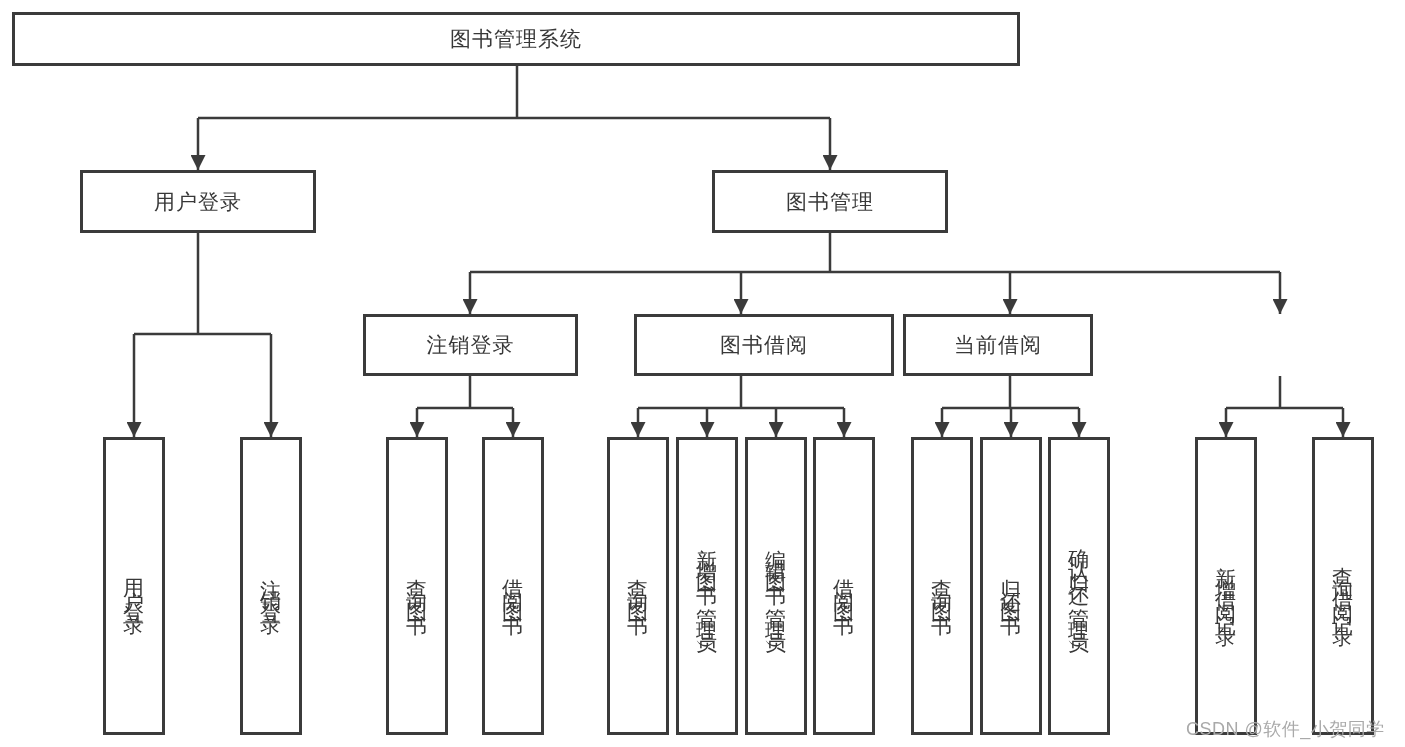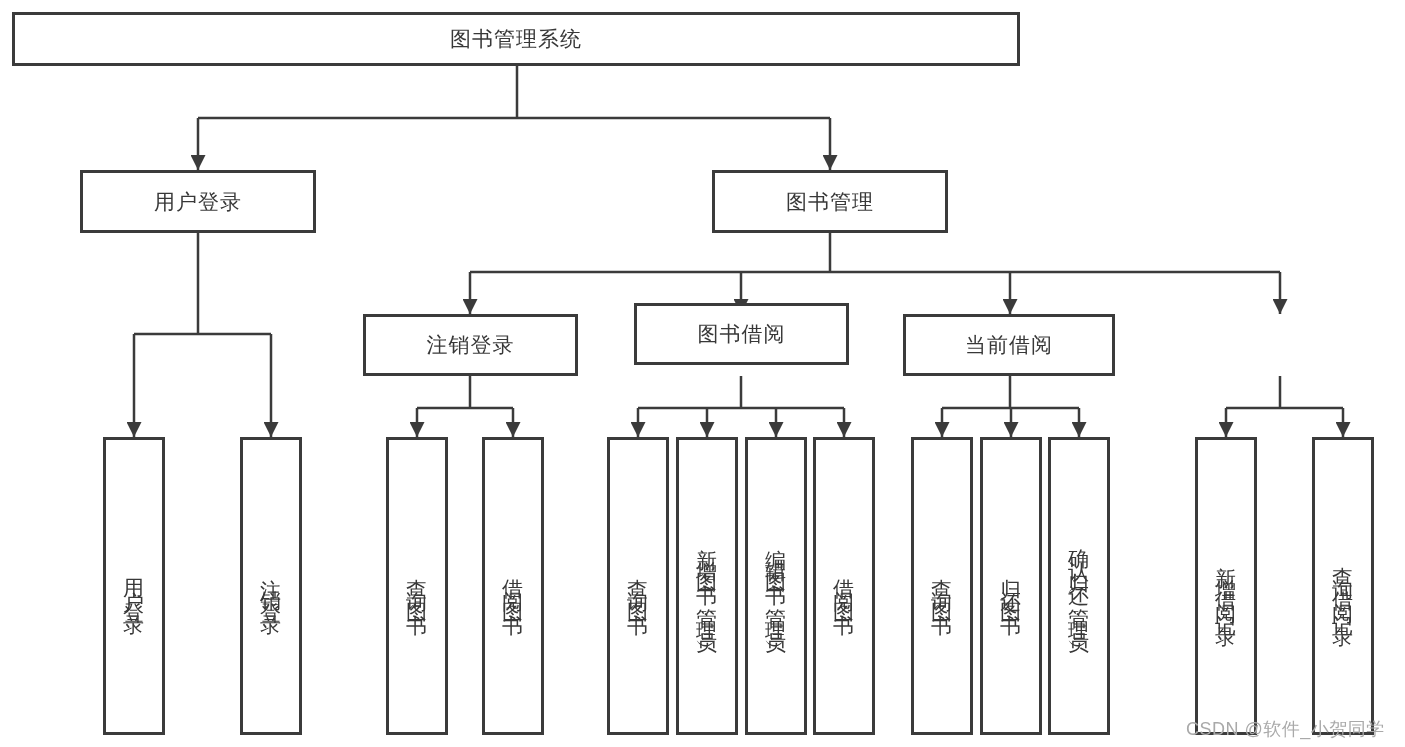--- a/index.html
+++ b/index.html
@@ -105,22 +105,22 @@
       <line x1="1343" y1="408" x2="1343" y2="437" marker-end="url(#arrow)"></line>
     </g>
   </svg>
 
   <div class="node" style="left:12px; top:12px; width:1008px; height:54px;">图书管理系统</div>
 
   <div class="node" style="left:80px; top:170px; width:236px; height:63px;">用户登录</div>
   <div class="node" style="left:712px; top:170px; width:236px; height:63px;font-family:Liberation Mono, monospace;">图书管理</div>
 
   <div class="node" style="left:363px; top:314px; width:215px; height:62px;">注销登录</div>
-  <div class="node" style="left:634px; top:303px; width:215px; height:62px;">图书借阅</div>
-  <div class="node" style="left:903px; top:314px; width:212px; height:62px;">当前借阅</div>
+  <div class="node" style="left:634px; top:314px; width:260px; height:62px;">图书借阅</div>
+  <div class="node" style="left:903px; top:314px; width:190px; height:62px;">当前借阅</div>
 
   <div class="node leaf" style="left:103px; top:437px; width:62px; height:298px;">用户登录</div>
   <div class="node leaf" style="left:240px; top:437px; width:62px; height:298px;">注销登录</div>
 
   <div class="node leaf" style="left:386px; top:437px; width:62px; height:298px;">查询图书</div>
   <div class="node leaf" style="left:482px; top:437px; width:62px; height:298px;">借阅图书</div>
 
   <div class="node leaf" style="left:607px; top:437px; width:62px; height:298px;">查询图书</div>
   <div class="node leaf" style="left:676px; top:437px; width:62px; height:298px;">新增图书（管理员）</div>
   <div class="node leaf" style="left:745px; top:437px; width:62px; height:298px;">编辑图书（管理员）</div>

